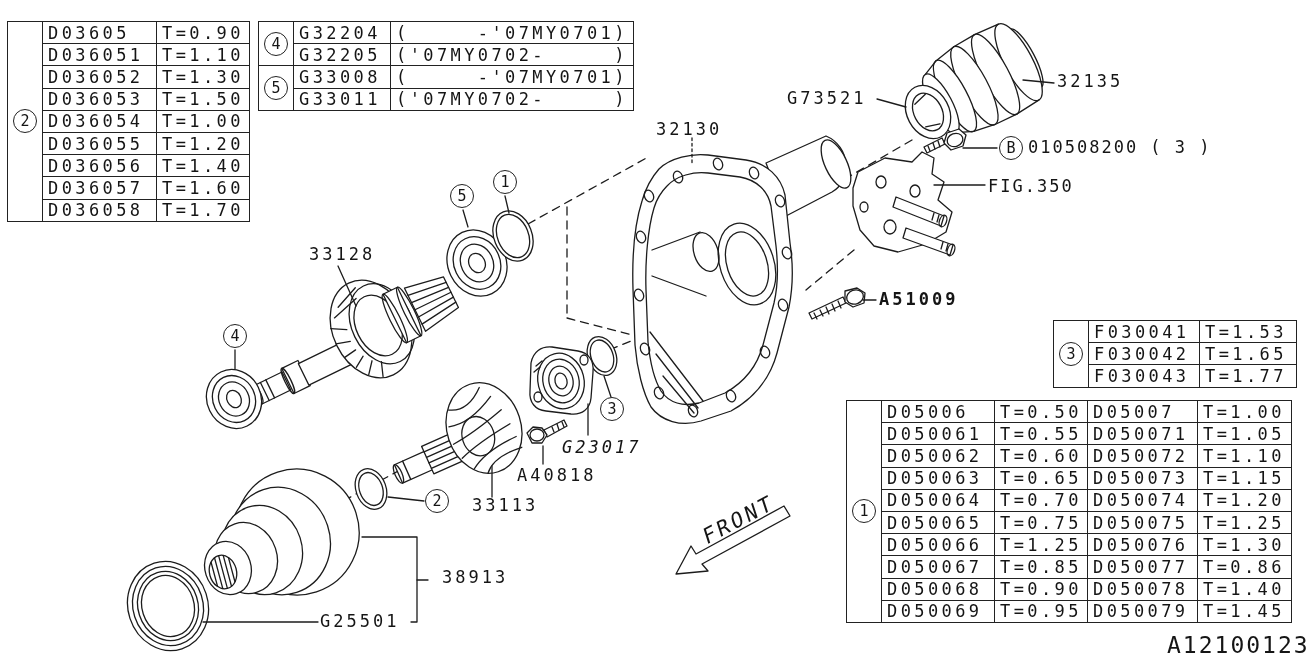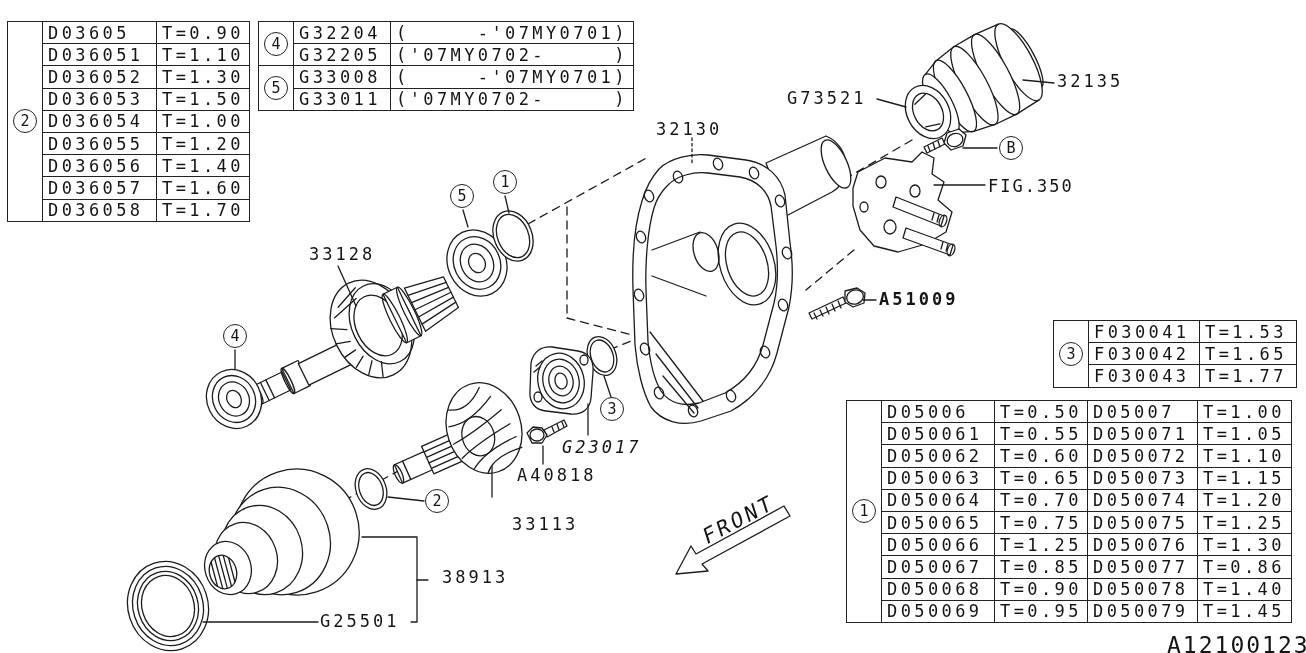--- a/index.html
+++ b/index.html
@@ -452,26 +452,27 @@
           <td>T=0.95</td>
           <td>D050079</td>
           <td>T=1.45</td>
         </tr>
   </tbody>
     </table>
 
   <div class="lbl" style="left:656px;top:119px;">32130</div>
   <div class="lbl" style="left:787px;top:88px;">G73521</div>
   <div class="lbl" style="left:1057px;top:71px;">32135</div>
+  <div class="lbl tight" style="left:1028px;top:137px;">010508200 ( 3 )</div>
   <div class="lbl tight" style="left:988px;top:176px;">FIG.350</div>
   <div class="lbl" style="left:879px;top:289px;font-weight:bold;">A51009</div>
   <div class="lbl" style="left:309px;top:244px;">33128</div>
   <div class="lbl" style="left:562px;top:437px;font-style:italic;">G23017</div>
   <div class="lbl" style="left:517px;top:465px;">A40818</div>
-  <div class="lbl" style="left:472px;top:514px;margin-left:40px;">33113</div>
+  <div class="lbl" style="left:472px;top:495px;">33113</div>
   <div class="lbl" style="left:430px;top:567px;margin-left:12px;">38913</div>
   <div class="lbl" style="left:320px;top:611px;">G25501</div>
 
   <span class="callout abs" style="left:493px;top:170px;">1</span>
   <span class="callout abs" style="left:450px;top:184px;">5</span>
   <span class="callout abs" style="left:223px;top:324px;">4</span>
   <span class="callout abs" style="left:425px;top:489px;">2</span>
   <span class="callout abs" style="left:600px;top:397px;">3</span>
   <span class="callout abs" style="left:999px;top:136px;">B</span>
 

